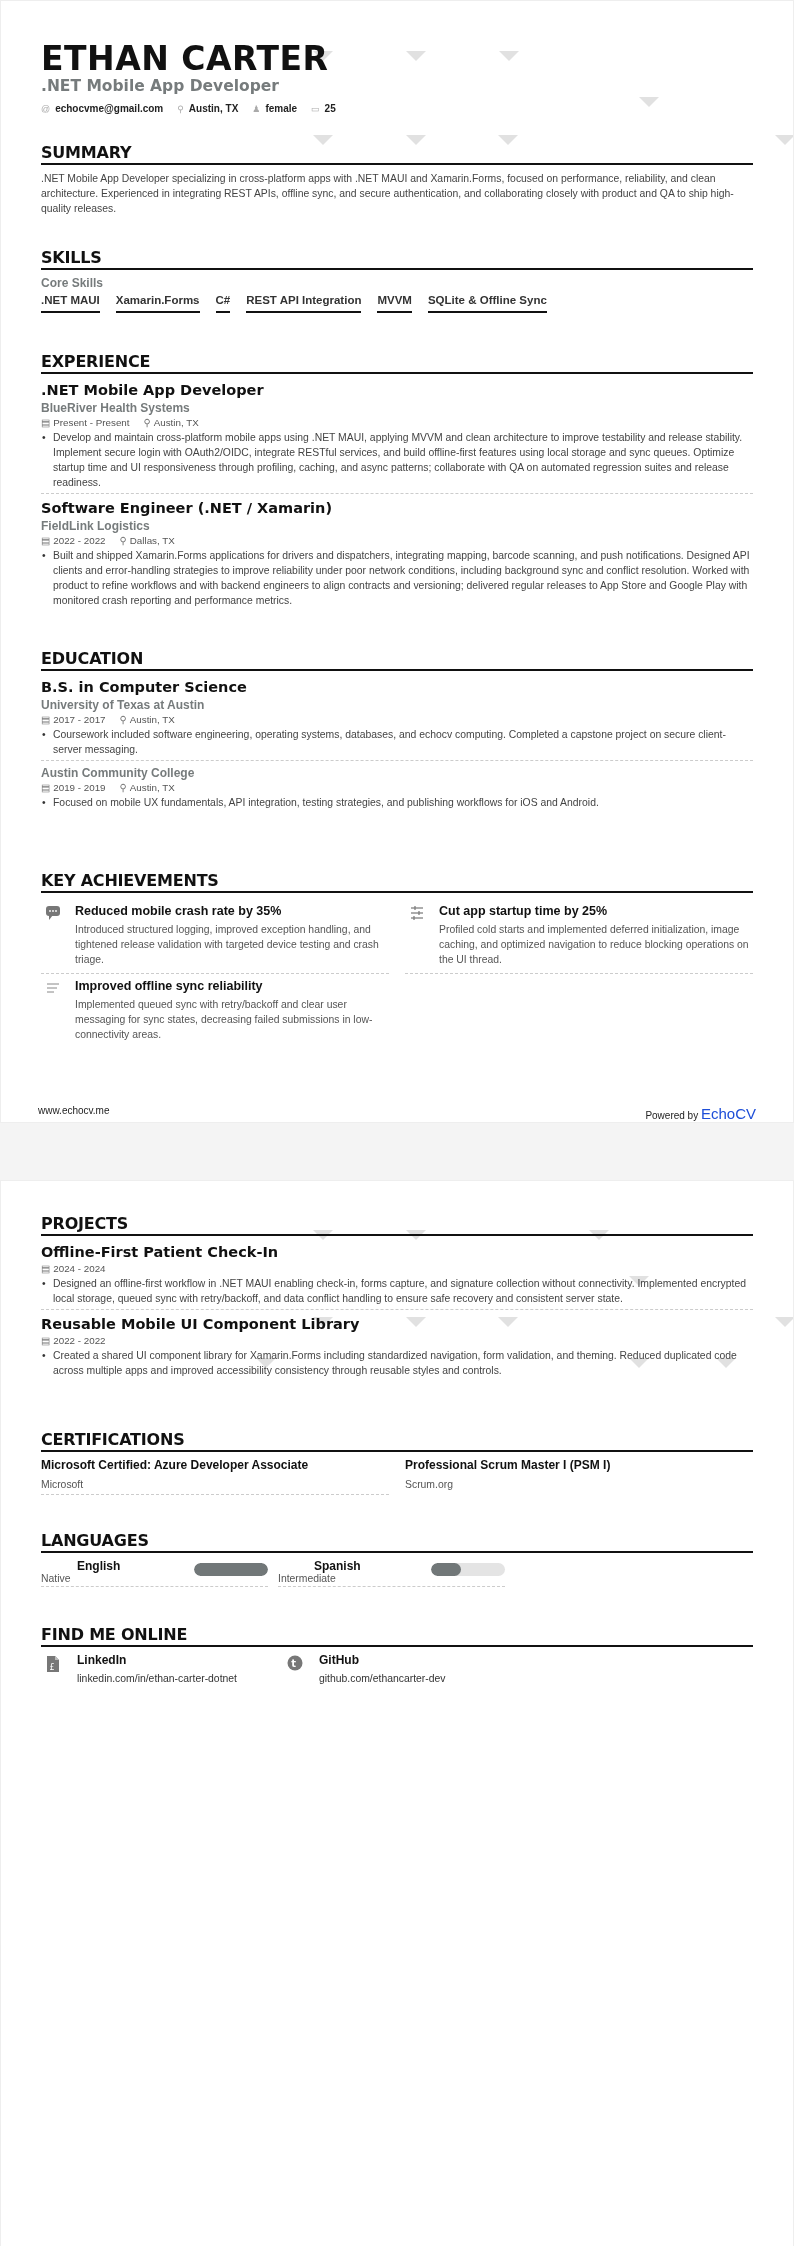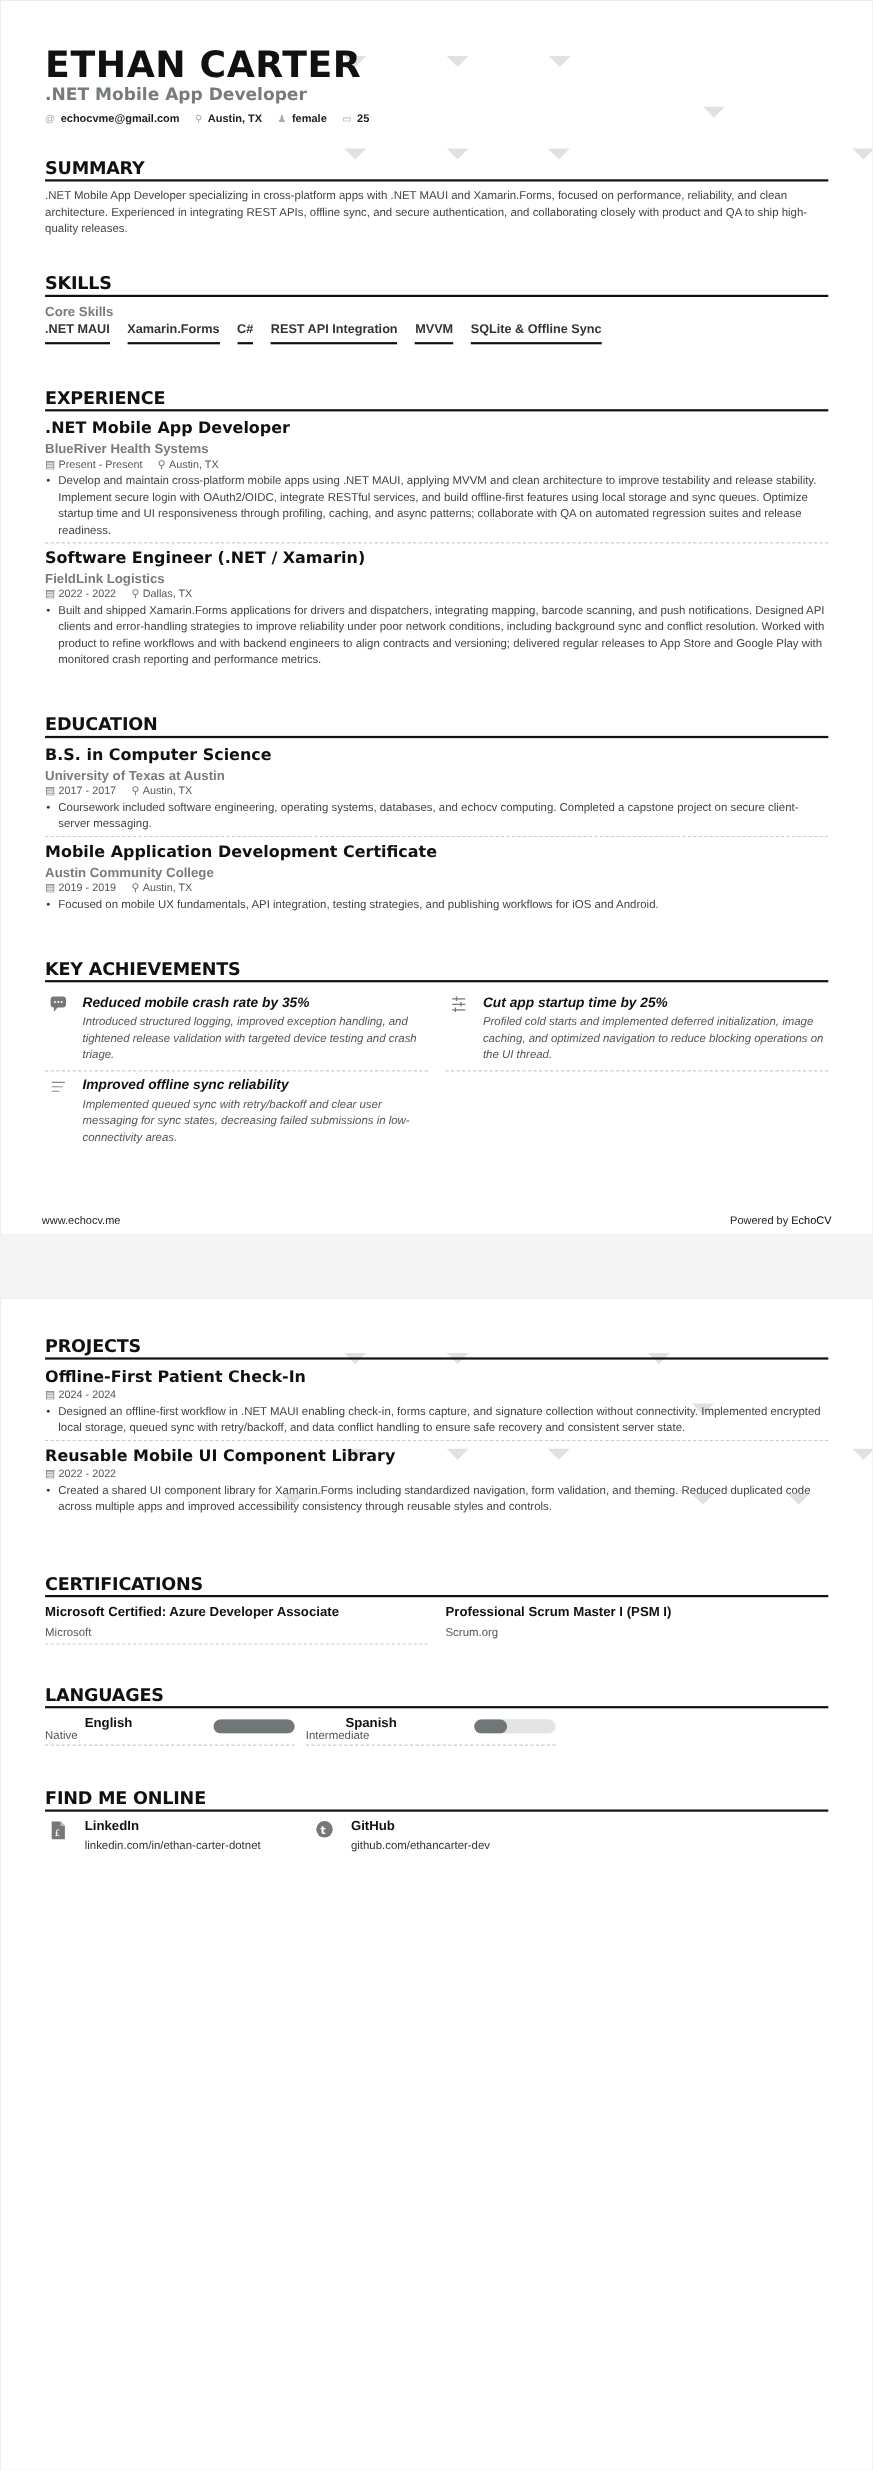--- a/index.html
+++ b/index.html
@@ -20,28 +20,28 @@
   .skill { font-size: 11.5px; font-weight: bold; color: #333; border-bottom: 2px solid #111; padding-bottom: 5px; }
   .entry { border-bottom: 1px dashed #ccc; padding-bottom: 3px; margin-bottom: 4px; }
   .entry:last-child { border-bottom: none; }
   .entry-title { font-family: "DejaVu Sans", sans-serif; font-weight: bold; font-size: 14.5px; color: #111; line-height: 20px; }
   .entry-org { font-size: 12px; font-weight: bold; color: #767b7c; line-height: 16px; }
   .meta { font-size: 9.8px; color: #555; display: flex; gap: 14px; line-height: 14px; }
   .meta .ic { color: #777; margin-right: 3px; }
   ul.bul { list-style: none; padding-left: 12px; position: relative; }
   ul.bul li { font-size: 10.4px; line-height: 15px; color: #444; position: relative; }
   ul.bul li::before { content: "•"; position: absolute; left: -11px; color: #333; }
-  .ach-grid { display: grid; grid-template-columns: 1fr 1fr; column-gap: 16px; font-style: italic; }
+  .ach-grid { display: grid; grid-template-columns: 1fr 1fr; column-gap: 16px; }
   .ach { display: flex; gap: 10px; padding: 5px 0 6px; }
   .ach.b { border-bottom: 1px dashed #ccc; }
   .ach-ic { width: 24px; color: #777; font-size: 13px; text-align: center; flex: none; padding-top: 1px; }
   .ach-t { font-size: 12.5px; font-weight: bold; color: #111; margin-bottom: 4px; }
   .ach-d { font-size: 10.4px; line-height: 15px; color: #555; }
   .footer { position: absolute; left: 37px; right: 37px; display: flex; justify-content: space-between; align-items: flex-start; font-size: 10px; color: #222; }
-  .footer .brand { font-size: 10px; color: #000000; }
+  .footer .brand { font-size: 15px; color: #1d4ed8; }
   .cert-grid { display: grid; grid-template-columns: 1fr 1fr; column-gap: 16px; }
   .cert { padding-bottom: 4px; }
   .cert.b { border-bottom: 1px dashed #ccc; }
   .cert-t { font-size: 12px; font-weight: bold; color: #111; margin-bottom: 7px; }
   .cert-o { font-size: 10.4px; color: #555; }
   .lang-row { display: flex; gap: 10px; }
   .lang { width: 227px; display: flex; justify-content: space-between; border-bottom: 1px dashed #ccc; padding-bottom: 2px; }
   .lang-n { font-size: 12px; font-weight: bold; color: #111; padding-left: 36px; }
   .lang-l { font-size: 10.4px; color: #555; }
   .bar { width: 74px; height: 13px; border-radius: 7px; background: #e4e4e4; margin-top: 4px; overflow: hidden; }
@@ -128,21 +128,20 @@
       <div class="entry-org">University of Texas at Austin</div>
       <div class="meta">
         <span><span class="ic">▤</span><span>2017 - 2017</span></span>
         <span><span class="ic">⚲</span><span>Austin, TX</span></span>
       </div>
       <ul class="bul">
           <li>Coursework included software engineering, operating systems, databases, and echocv computing. Completed a capstone project on secure client-server messaging.</li>
         </ul>
     </div>
     <div class="entry">
-      <div class="entry-title">Mobile Application Development Certificate</div>
       <div class="entry-org">Austin Community College</div>
       <div class="meta">
         <span><span class="ic">▤</span><span>2019 - 2019</span></span>
         <span><span class="ic">⚲</span><span>Austin, TX</span></span>
       </div>
       <ul class="bul">
           <li>Focused on mobile UX fundamentals, API integration, testing strategies, and publishing workflows for iOS and Android.</li>
         </ul>
     </div>
   </div>

